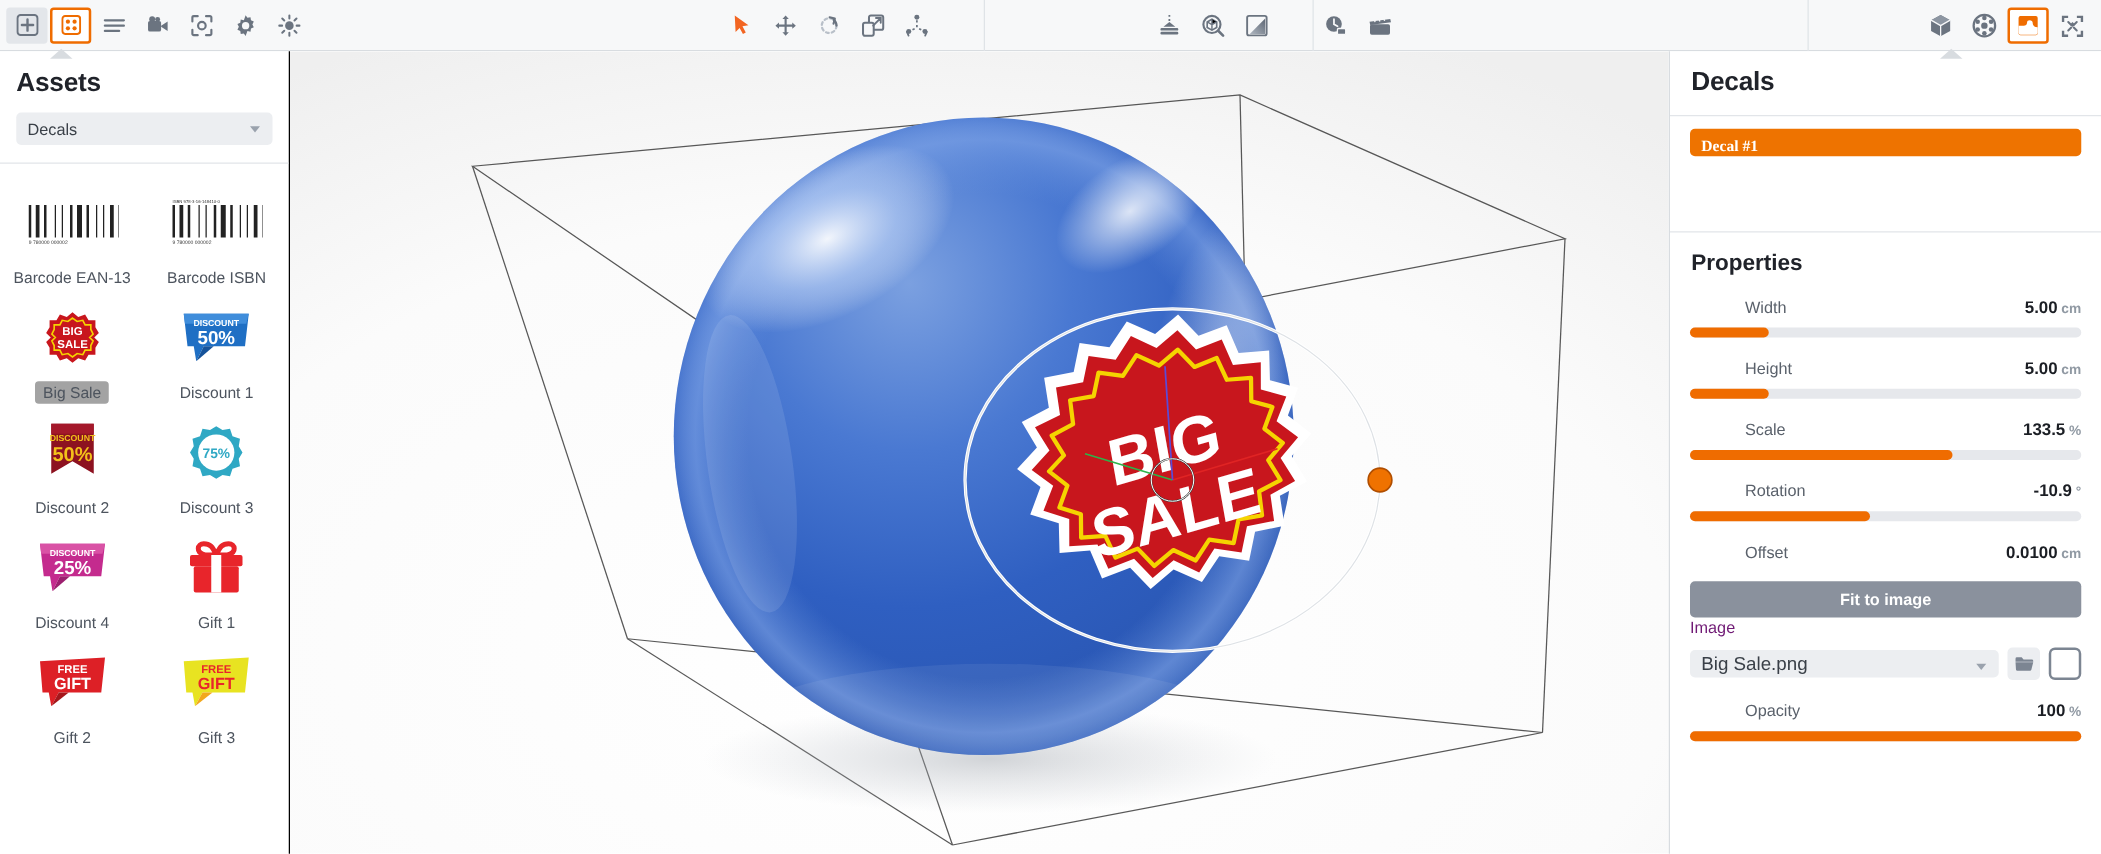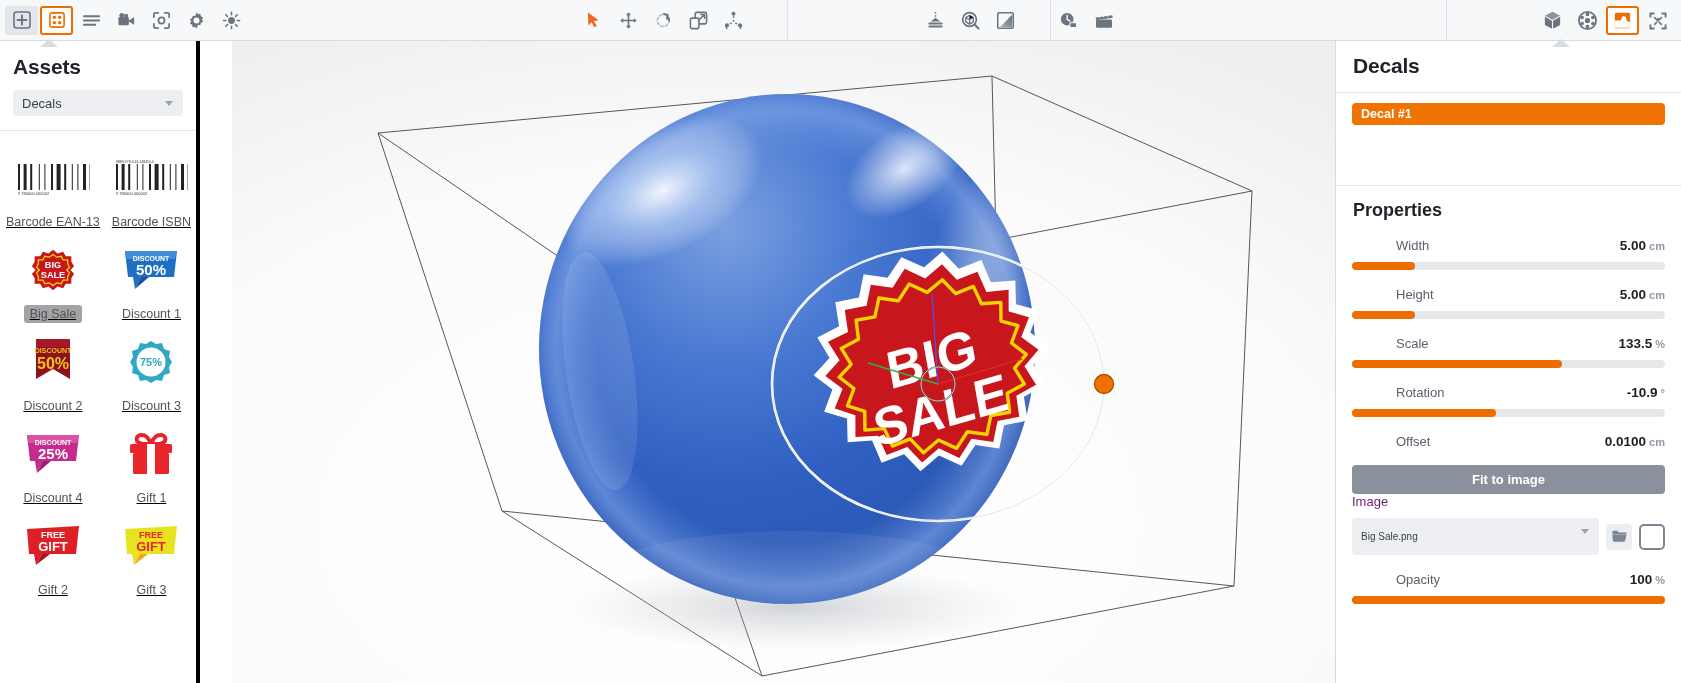--- a/index.html
+++ b/index.html
@@ -52,23 +52,23 @@
     border-right: 9px solid transparent;
     border-bottom: 8px solid #d8dce0;
     z-index: -1;
   }
   .notch-left  { left: 40px; }
   .notch-right { left: 1552px; }
 
   
   .left-panel {
     position: absolute; top: 41px; left: 0;
-    width: 200px; height: 642px;
+    width: 232px; height: 642px;
     background: #ffffff;
-    border-right: 4px solid #000000;
+    border-right: 1px solid #000000;
     overflow: hidden;
   }
   .panel-title {
     font-size: 21px; font-weight: bold; color: #20232a;
     padding: 14px 0 0 13px; letter-spacing: -0.2px;
   }
   .select-wrap { padding: 11px 13px 0 13px; }
   .select {
     position: relative;
     height: 26px; background: #eceef1; border-radius: 4px;
@@ -86,21 +86,21 @@
   }
   .panel-divider {
     margin-top: 14px; height: 1px; background: #e2e5e9;
   }
   .asset-grid {
     display: grid; grid-template-columns: 1fr 1fr;
     padding: 12px 0 0 0;
   }
   .asset {
     display: flex; flex-direction: column; align-items: center;
-    padding: 11px 0 4px 0; cursor: pointer; text-decoration: underline;
+    padding: 11px 0 4px 0; cursor: pointer;
   }
   .asset-thumb {
     width: 76px; height: 48px;
     display: flex; align-items: center; justify-content: center;
   }
   .asset-label {
     margin-top: 11px; font-size: 12.5px; color: #4d545e;
     padding: 2px 6px; border-radius: 3px; white-space: nowrap;
   }
   .asset.selected .asset-label { background: #a3a3a3; }
@@ -124,22 +124,23 @@
   .rp-title {
     font-size: 21px; font-weight: bold; color: #20232a;
     padding: 13px 0 0 17px; letter-spacing: -0.2px;
   }
   .rp-rule { height: 1px; background: #e2e5e9; margin-top: 14px; }
   .decal-list { padding: 10px 16px 0 16px; height: 78px; }
   .decal-item {
     height: 22px; border-radius: 4px;
     background: #ee7300;
     color: #ffffff; font-size: 12.5px; font-weight: 600;
-    display: flex; align-items: center; padding-left: 9px;
+    display: flex; align-items: flex-end; padding-left: 9px;
     cursor: pointer;
+    font-family: Liberation Serif, serif;
   }
   .props { padding: 0 16px; }
   .props-title {
     font-size: 18px; font-weight: bold; color: #20232a;
     padding: 14px 0 0 1px;
   }
   .prop-row {
     display: flex; justify-content: space-between; align-items: baseline;
     margin-top: 17px;
   }
@@ -157,24 +158,24 @@
   .btn-fit {
     margin-top: 16px; height: 29px; border-radius: 4px;
     background: #8a919d; color: #ffffff;
     font-size: 13px; font-weight: bold;
     display: flex; align-items: center; justify-content: center;
     cursor: pointer;
   }
   .img-label { font-size: 13px; color: #701a75; }
   .img-row { display: flex; align-items: center; margin-top: 9px; gap: 7px; }
   .img-select {
-    position: relative; flex: 1 1 auto; height: 37px;
+    position: relative; flex: 1 1 auto; height: 22px;
     background: #eceef1; border-radius: 4px;
     display: flex; align-items: center; padding: 0 9px;
-    font-size: 10px; color: #3a4048; cursor: pointer;
+    font-size: 15px; color: #3a4048; cursor: pointer;
   }
   .img-select .caret {
     position: absolute; right: 10px; top: 11px;
     width: 0; height: 0;
     border-left: 4px solid transparent;
     border-right: 4px solid transparent;
     border-top: 5px solid #9aa2ad;
   }
   .folder-btn {
     width: 26px; height: 26px; background: #eceef1; border-radius: 4px;

